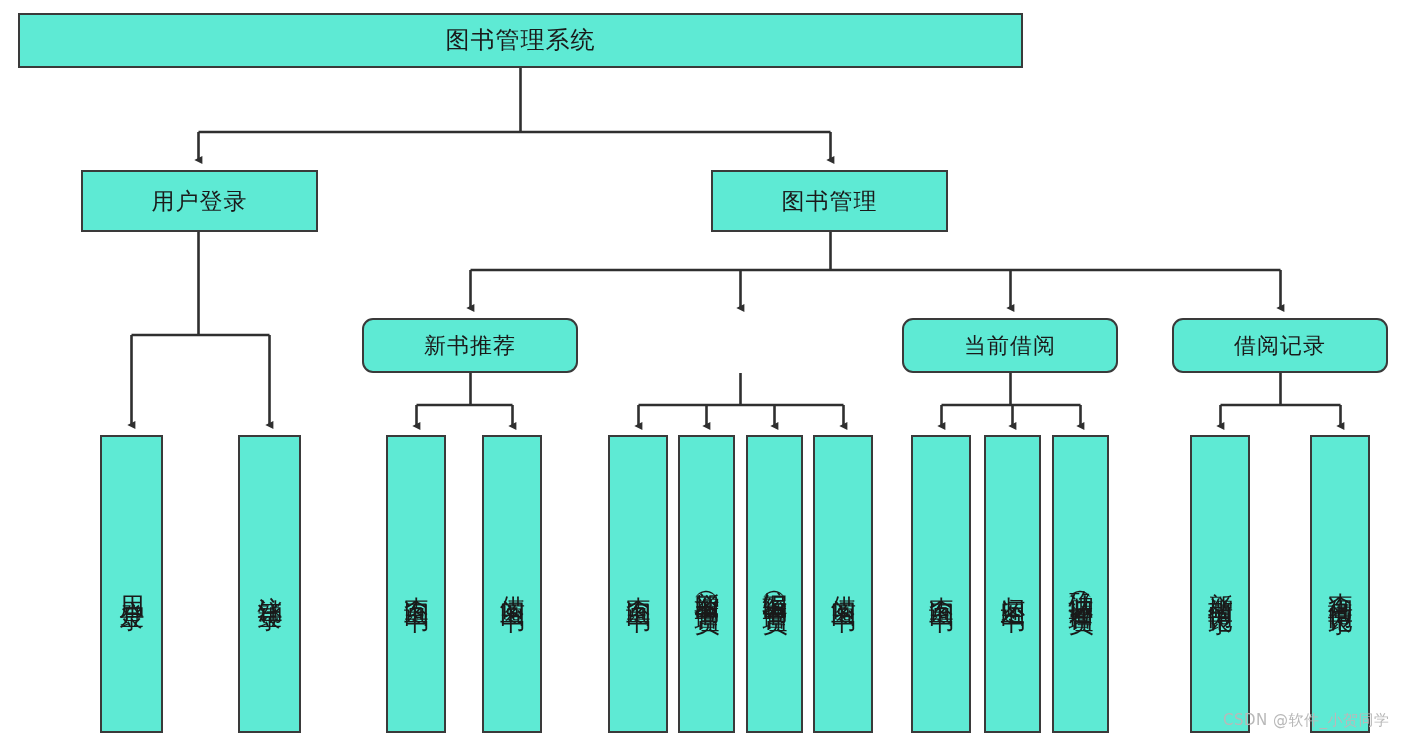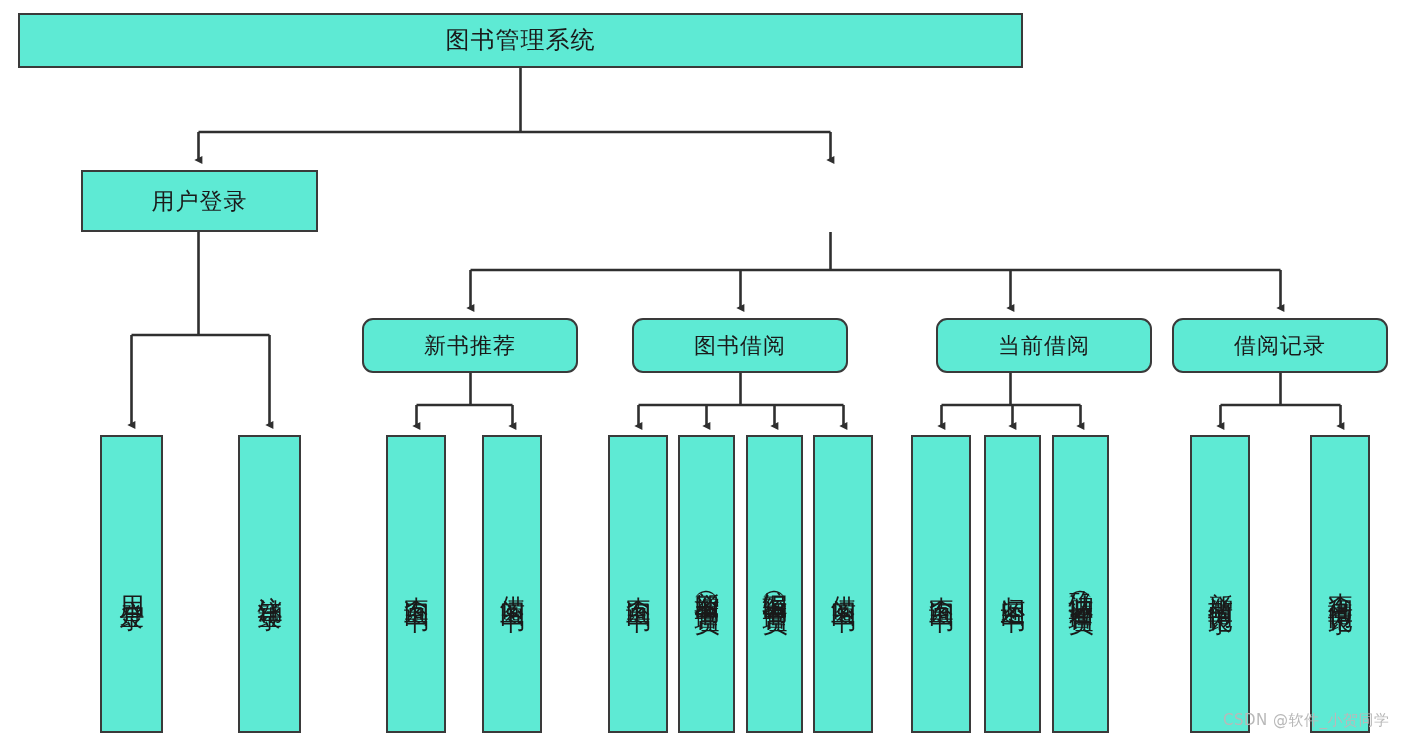--- a/index.html
+++ b/index.html
@@ -68,21 +68,21 @@
     top: 318px;
     height: 55px;
     border-radius: 11px;
   }
   .node-l2 .label {
     font-size: 22px;
     letter-spacing: 1px;
   }
   #node-new-book-rec  { left: 362px;  width: 216px; }
   #node-book-borrow   { left: 632px;  width: 216px; }
-  #node-current-borrow{ left: 902px;  width: 216px; margin-left: 34px; }
+  #node-current-borrow{ left: 902px;  width: 216px; }
   #node-borrow-record { left: 1172px; width: 216px; align-items: center; }
   
   .node-leaf {
     top: 435px;
     height: 298px;
     align-items: center;
     justify-content: center;
     padding: 4px 0;
   }
   .node-leaf .label {
@@ -183,27 +183,27 @@
     </g>
   </svg>
 
   <div class="node node-root" id="node-root">
     <span class="label">图书管理系统</span>
   </div>
 
   <div class="node node-l1" id="node-user-login">
     <span class="label">用户登录</span>
   </div>
+  <div class="node node-l1" id="node-book-manage">
+    <span class="label">图书管理</span>
+  </div>
 
   <div class="node node-l2" id="node-new-book-rec">
     <span class="label">新书推荐</span>
   </div>
-  <div class="node node-l2" id="node-book-borrow">
-    <span class="label">图书借阅</span>
-  </div>
   <div class="node node-l2" id="node-current-borrow">
     <span class="label">当前借阅</span>
   </div>
   <div class="node node-l2" id="node-borrow-record">
     <span class="label">借阅记录</span>
   </div>
 
   <div class="node node-leaf" id="leaf-user-login">
     <span class="label">用户登录</span>
   </div>

